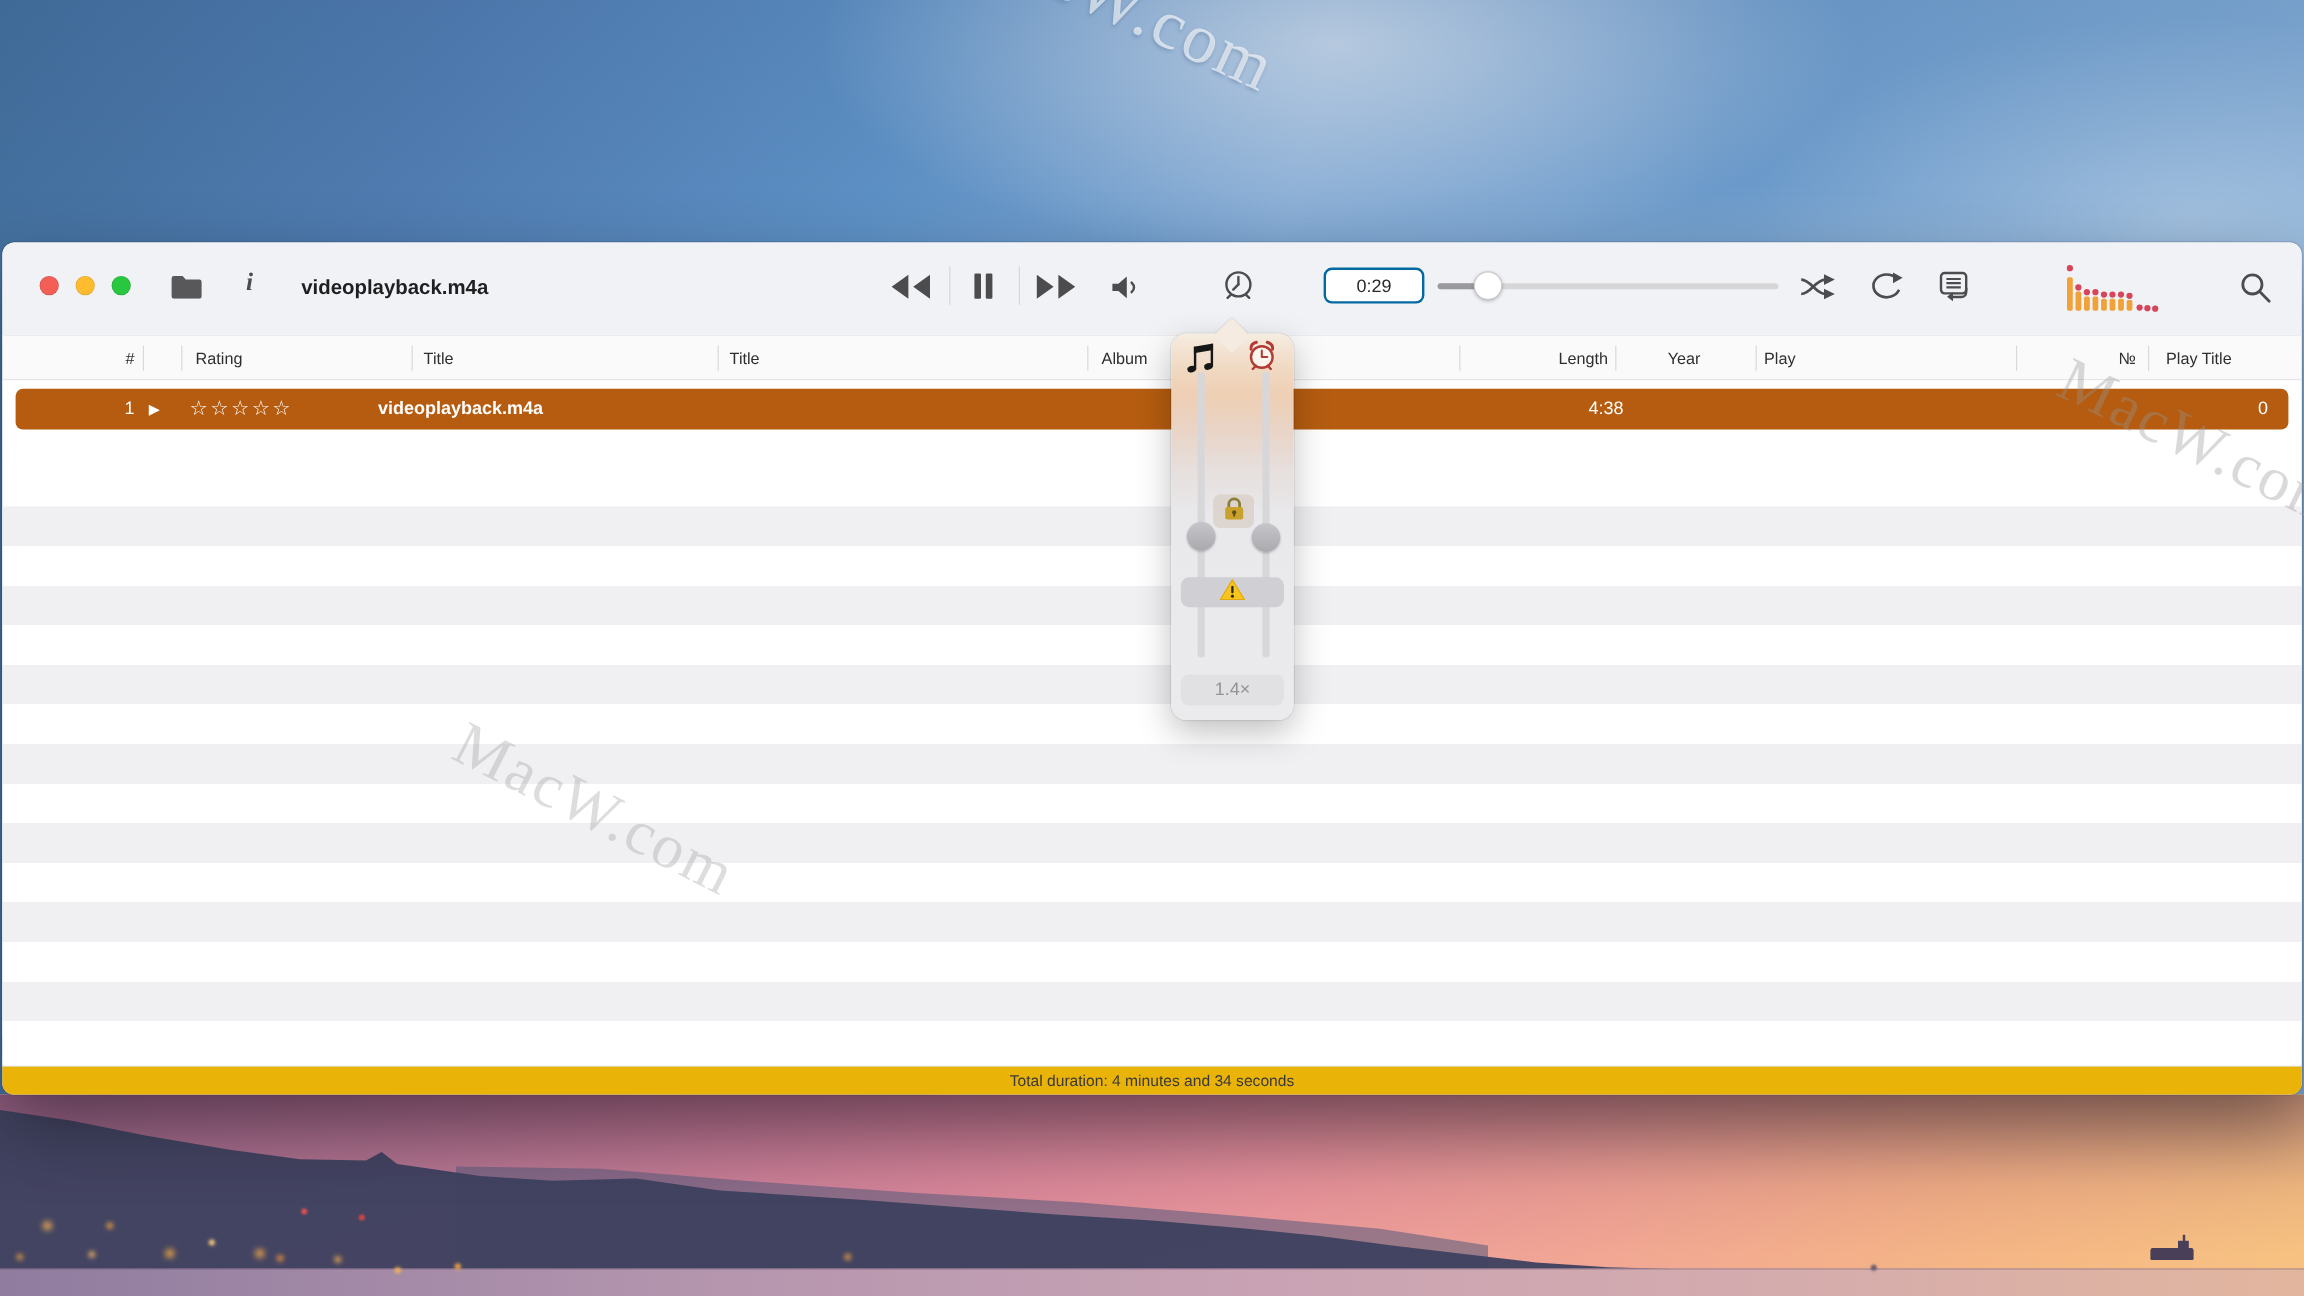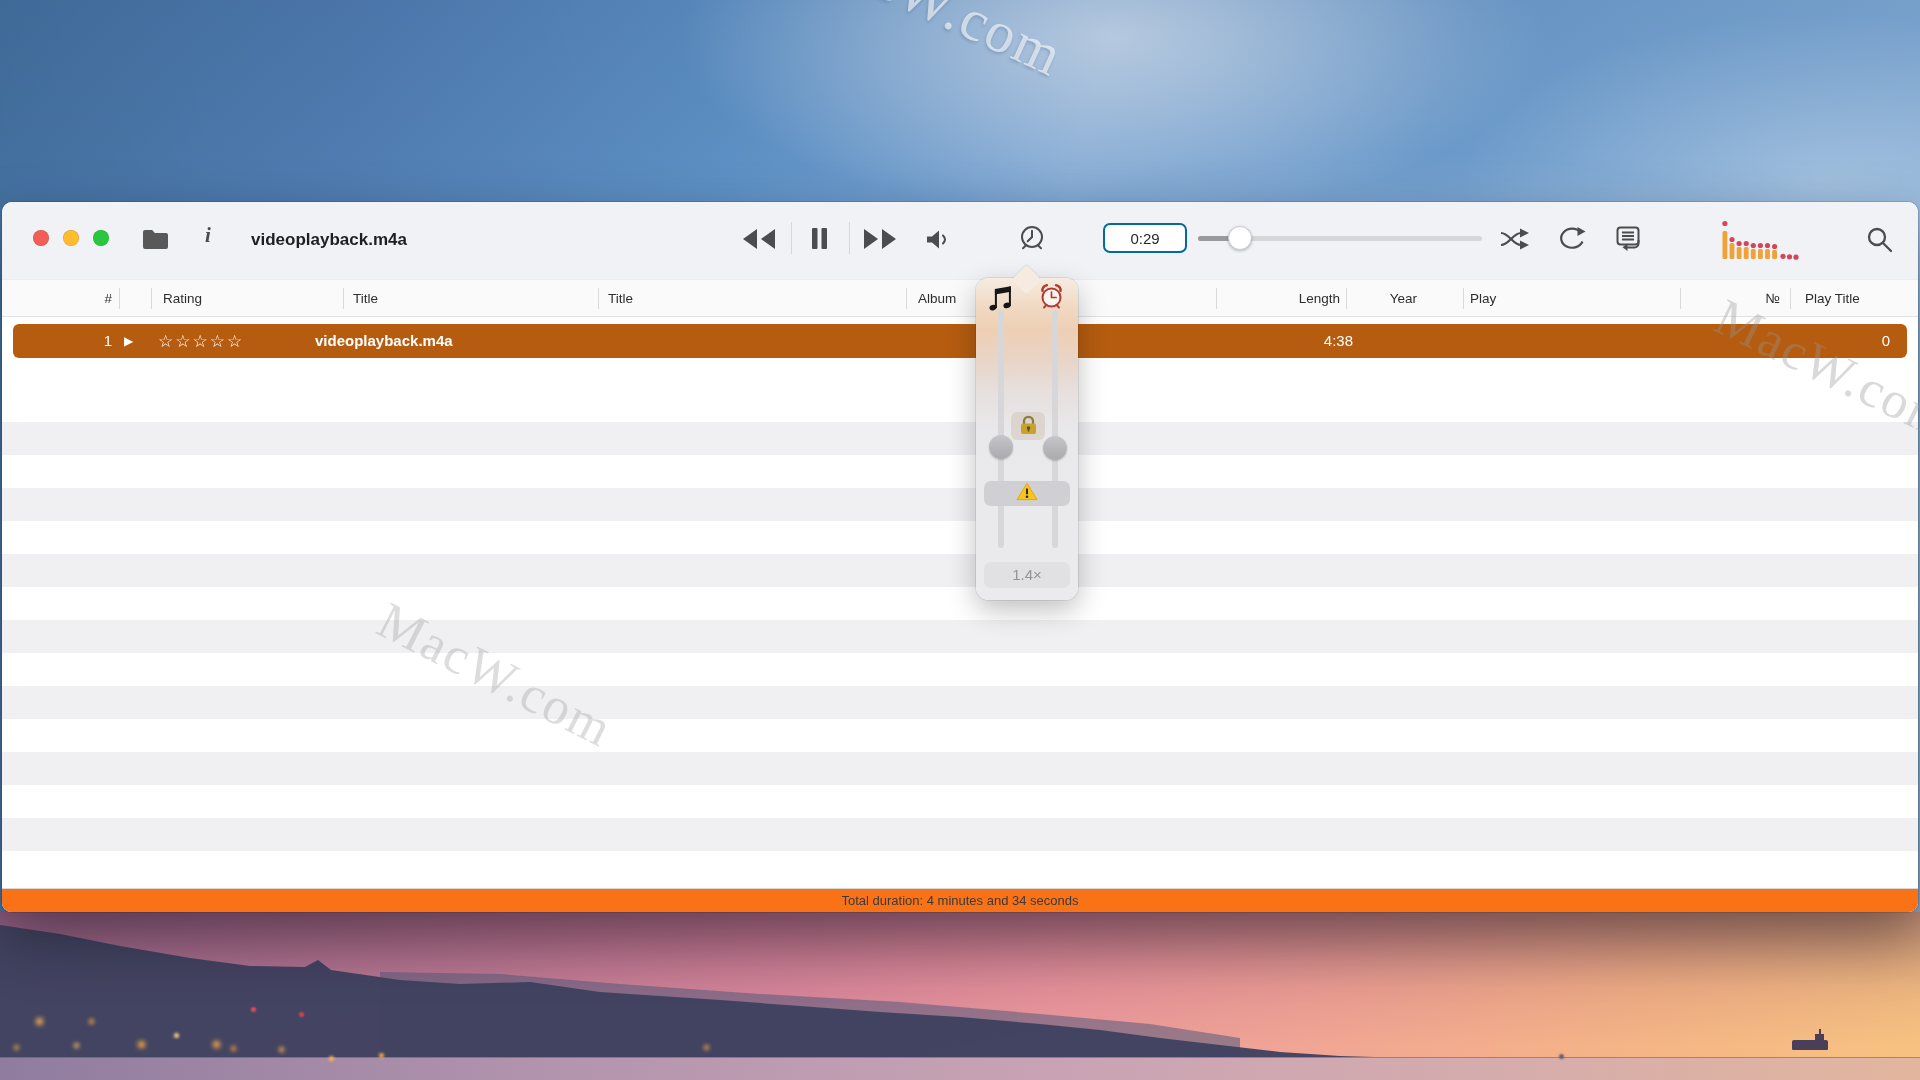--- a/index.html
+++ b/index.html
@@ -90,21 +90,21 @@
     background:repeating-linear-gradient(180deg,#f0f0f3 0 33px,#ffffff 33px 66px);}
   .row-sel{position:absolute;left:11px;top:7px;width:1894px;height:34px;border-radius:6px;
     background:var(--selection);color:#fff;font-size:15px;line-height:34px;}
   .cell{position:absolute;top:0;line-height:34px;}
   .cell.r{text-align:right;}
   .cell.stars{font-family:"DejaVu Sans",sans-serif;font-size:17px;letter-spacing:2px;}
   .cell.playch{font-family:"DejaVu Sans",sans-serif;font-size:12px;}
   .cell.ttl{font-weight:bold;}
 
   
-  .status{position:absolute;left:0;bottom:0;width:100%;height:24px;background:#f97316;
+  .status{position:absolute;left:0;bottom:0;width:100%;height:24px;background:#eab308;
     border-top:1px solid #d8d8da;border-radius:0 0 9px 9px;text-align:center;
     font-size:13px;color:#3a3a3c;line-height:23px;}
 
   
   .popover{position:absolute;left:974px;top:76px;width:102px;height:322px;border-radius:13px;z-index:30;
     background:linear-gradient(180deg,#f6ece1 0%,#f0d9c2 9%,#eecfb4 16%,#e9d4c6 25%,#e6dfdd 35%,#e9e9ec 48%,#ebebee 100%);
     box-shadow:0 10px 28px rgba(0,0,0,.25),0 0 0 1px rgba(0,0,0,.08);}
   .popover .arrow{position:absolute;left:40px;top:-9px;width:21px;height:21px;background:#f5ebe0;
     transform:rotate(45deg);border-radius:3px;box-shadow:-1px -1px 0 rgba(0,0,0,.06);}
   .pop-note{position:absolute;left:12px;top:4px;line-height:0;}

